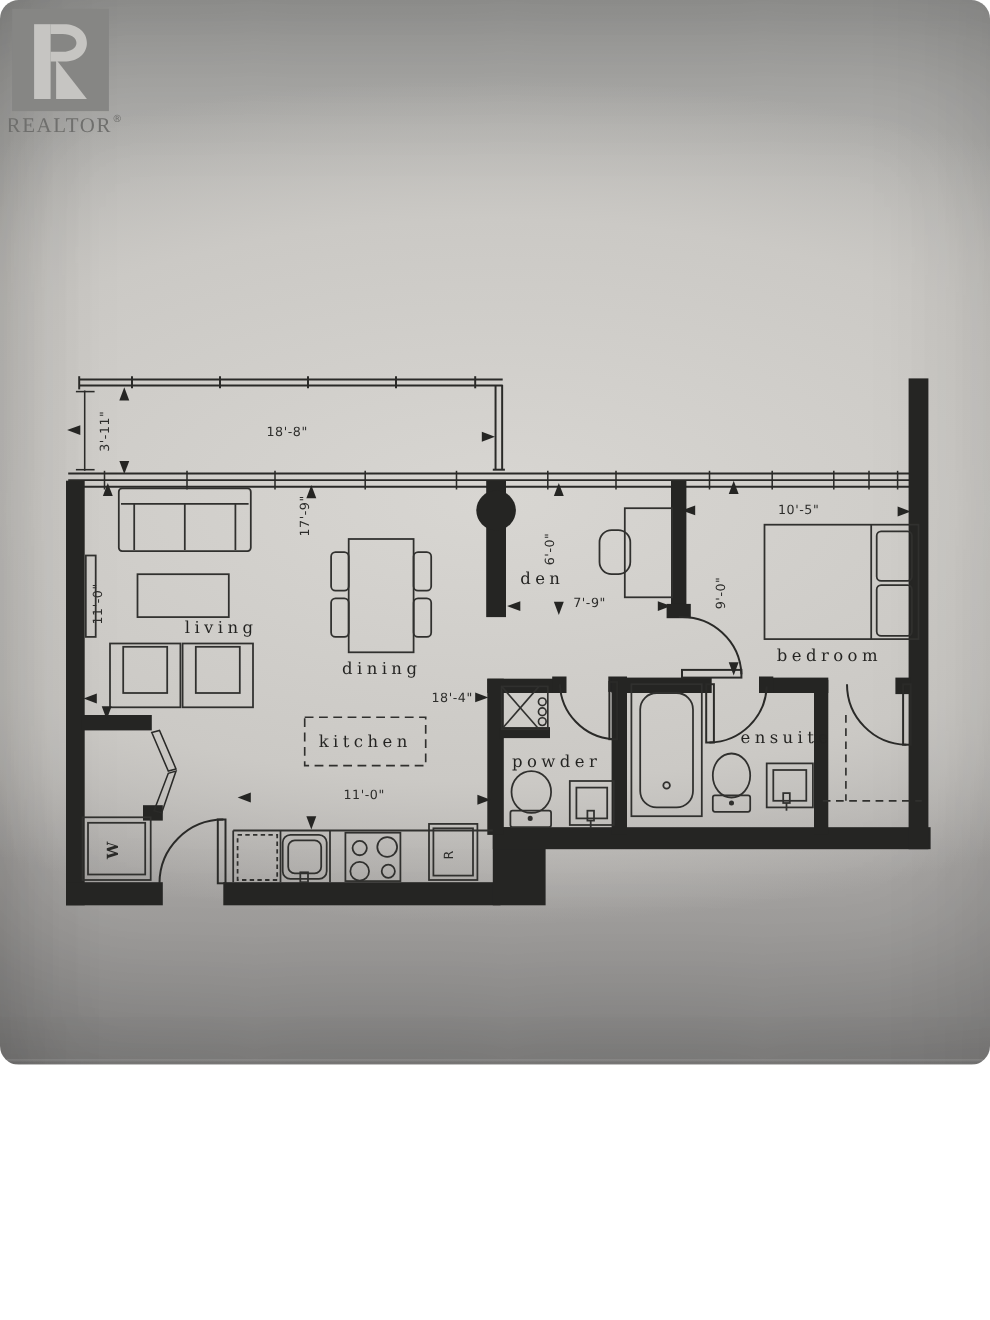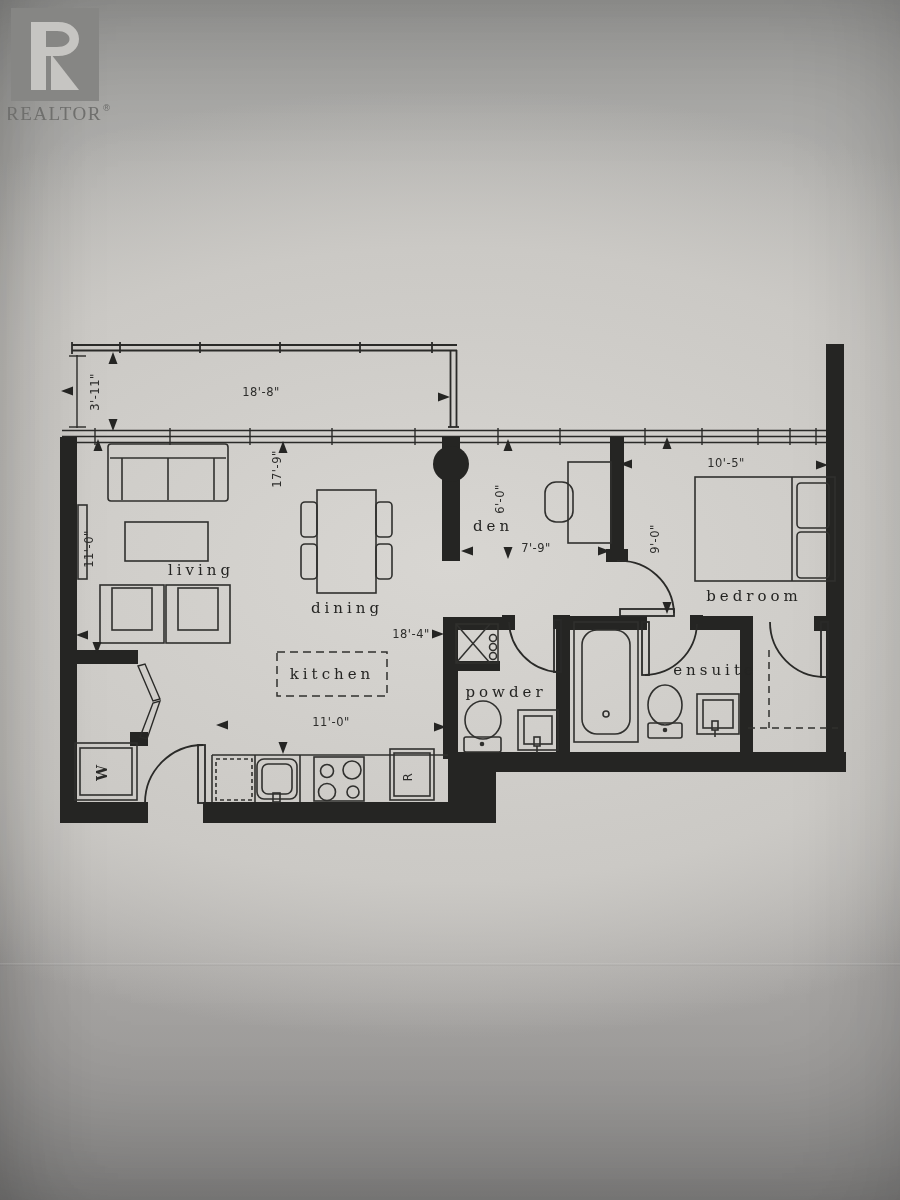--- a/index.html
+++ b/index.html
@@ -1,23 +1,23 @@
 <!DOCTYPE html>
 <html><head>
 <meta charset="utf-8">
 <style>
   html,body{margin:0;padding:0;}
-  .page{position:relative;width:900px;height:1200px;overflow:hidden;
+  .page{position:relative;width:900px;height:968px;overflow:hidden;
     font-family:"DejaVu Sans",sans-serif;
     background:
       radial-gradient(ellipse 130% 55% at 50% 47%, #d8d6d2 0%, #cbc9c5 48%, rgba(200,198,194,0) 72%),
       linear-gradient(180deg,#a2a2a0 0%,#b6b5b2 20%,#ccCAc6 42%,#c3c1be 62%,#a6a4a2 82%,#929190 100%);
     box-shadow:inset 0 70px 140px -50px rgba(0,0,0,0.22),
                inset 0 -90px 160px -60px rgba(0,0,0,0.28),
-               inset 50px 0 90px -50px rgba(0,0,0,0.14);}
+               inset 50px 0 90px -50px rgba(0,0,0,0.14);border-radius:17px;}
   .crease{position:absolute;left:0;top:963px;width:100%;height:3px;
     background:linear-gradient(180deg,rgba(255,255,255,0.14),rgba(0,0,0,0.06));}
   .logo{position:absolute;left:8px;top:6px;width:110px;height:130px;}
   .plan-svg{position:absolute;left:0;top:0;}
   .footer{position:absolute;left:0;top:1138px;width:100%;text-align:center;
     color:#d9d8d5;font-size:26px;letter-spacing:0.5px;opacity:0.92;}
   svg text{user-select:none;}
   .roomlabel{font-family:"DejaVu Serif",serif;font-size:15px;letter-spacing:4px;fill:#242422;}
   .dimlabel{font-family:"DejaVu Sans",sans-serif;font-size:11.5px;letter-spacing:0.5px;fill:#2d2d2b;}
 </style>

